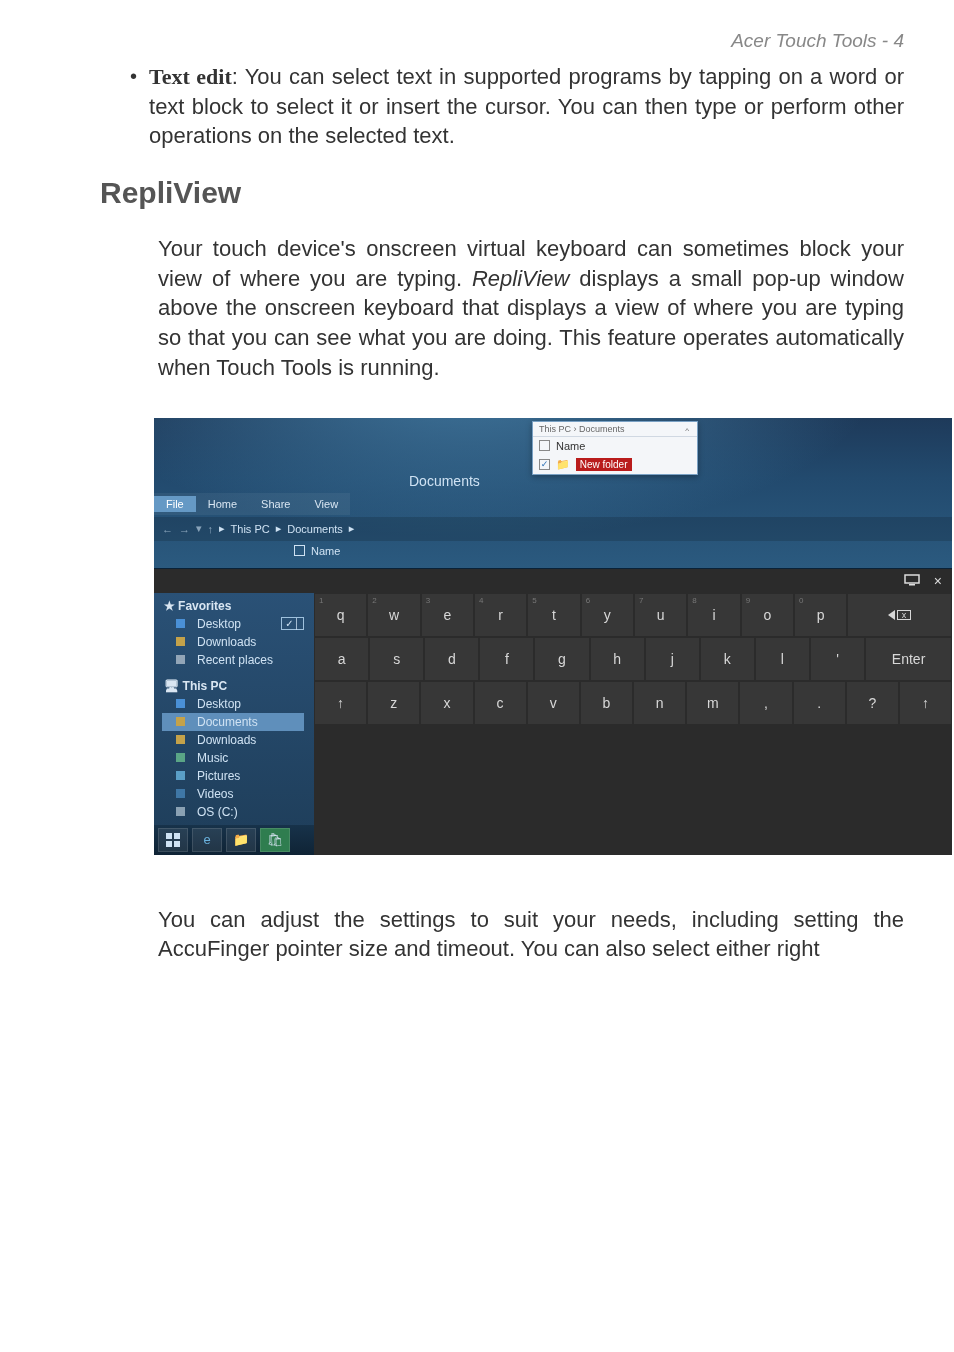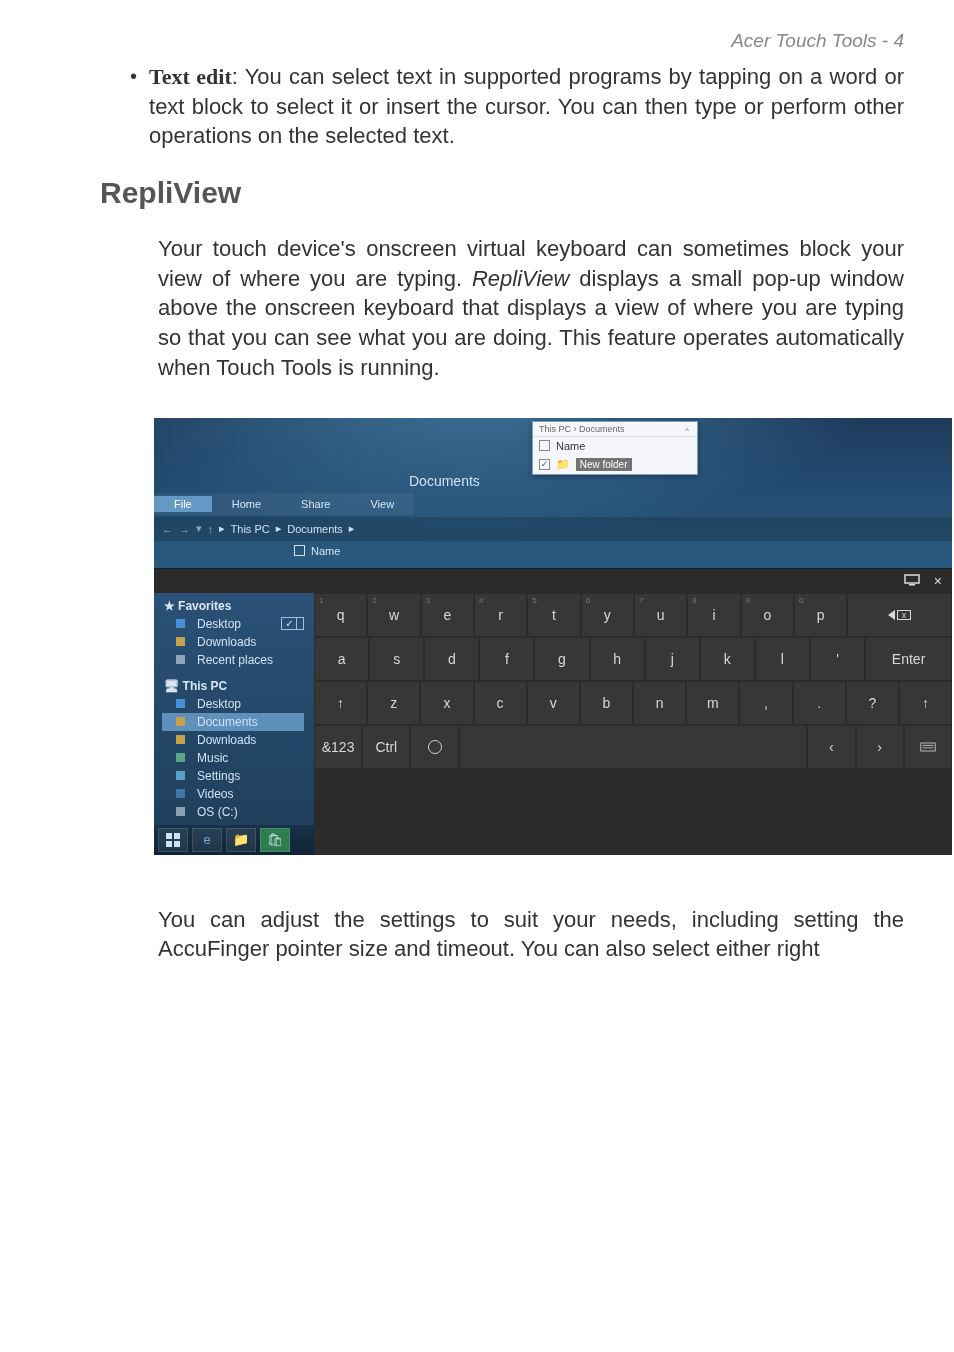--- a/index.html
+++ b/index.html
@@ -78,21 +78,21 @@
       top: 75px;
       left: 0;
       display: flex;
       gap: 0;
       font-size: 11px;
       background: rgba(255,255,255,0.06);
       height: 22px;
       align-items: center;
     }
     .tab-strip .tab {
-      padding: 2px 20px;
+      padding: 2px 12px;
       color: #d9e6f2;
     }
     .tab-strip .tab.active { background: #6599c5; color: #fff; }
     .breadcrumb-bar {
       position: absolute;
       top: 99px;
       left: 0;
       right: 0;
       height: 24px;
       background: rgba(0,0,0,0.15);
@@ -136,21 +136,21 @@
       align-items: center;
       gap: 6px;
       padding: 3px 6px;
     }
     .repli-popup .cb {
       width: 11px; height: 11px; border: 1px solid #888;
       display: inline-flex; align-items: center; justify-content: center;
       font-size: 9px; color: #2a6fb5;
     }
     .repli-popup .nf {
-      background: #737373;
+      background: #b91c1c;
       color: #fff;
       padding: 1px 4px;
       font-size: 10px;
     }
     .repli-popup .sort {
       position: absolute;
       top: 4px;
       right: 8px;
       font-size: 8px;
       color: #666;
@@ -358,21 +358,21 @@
         <div class="item">
             <span class="dot" style="background:#c4a24a"></span>
             <span>Downloads</span>
           </div>
         <div class="item">
             <span class="dot" style="background:#5aa586"></span>
             <span>Music</span>
           </div>
         <div class="item">
             <span class="dot" style="background:#5a9fc7"></span>
-            <span>Settings</span>
+            <span>Pictures</span>
           </div>
         <div class="item">
             <span class="dot" style="background:#3f77a6"></span>
             <span>Videos</span>
           </div>
         <div class="item">
             <span class="dot" style="background:#8aa1b3"></span>
             <span>OS (C:)</span>
           </div>
 
@@ -460,36 +460,19 @@
           <div class="key">c</div>
           <div class="key">v</div>
           <div class="key">b</div>
           <div class="key">n</div>
           <div class="key">m</div>
           <div class="key">,</div>
           <div class="key">.</div>
           <div class="key">?</div>
           <div class="key">↑</div>
         </div>
-        <div class="kb-row">
-          <div class="key">&amp;123</div>
-          <div class="key">Ctrl</div>
-          <div class="key">
-              <span class="smiley"></span>
-            </div>
-          <div class="key space"></div>
-          <div class="key">‹</div>
-          <div class="key">›</div>
-          <div class="key">
-            <svg class="kbicon" viewBox="0 0 20 12">
-              <rect x="1" y="1" width="18" height="10" fill="none" stroke="#d8d8d8"></rect>
-              <line x1="3" y1="4" x2="17" y2="4" stroke="#d8d8d8"></line>
-              <line x1="3" y1="7" x2="17" y2="7" stroke="#d8d8d8"></line>
-            </svg>
-          </div>
-        </div>
       </div>
     </div>
   </div>
 
   <div class="section-body body-text">You can adjust the settings to suit your needs, including setting the AccuFinger pointer size and timeout. You can also select either right</div>
 
 </div>
 
 </body></html>

